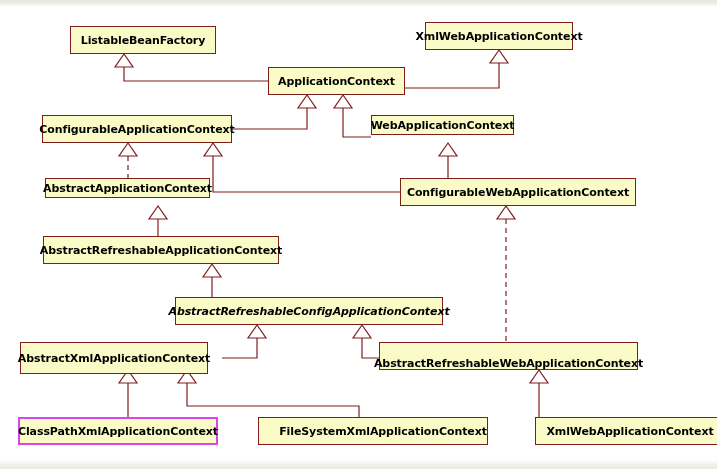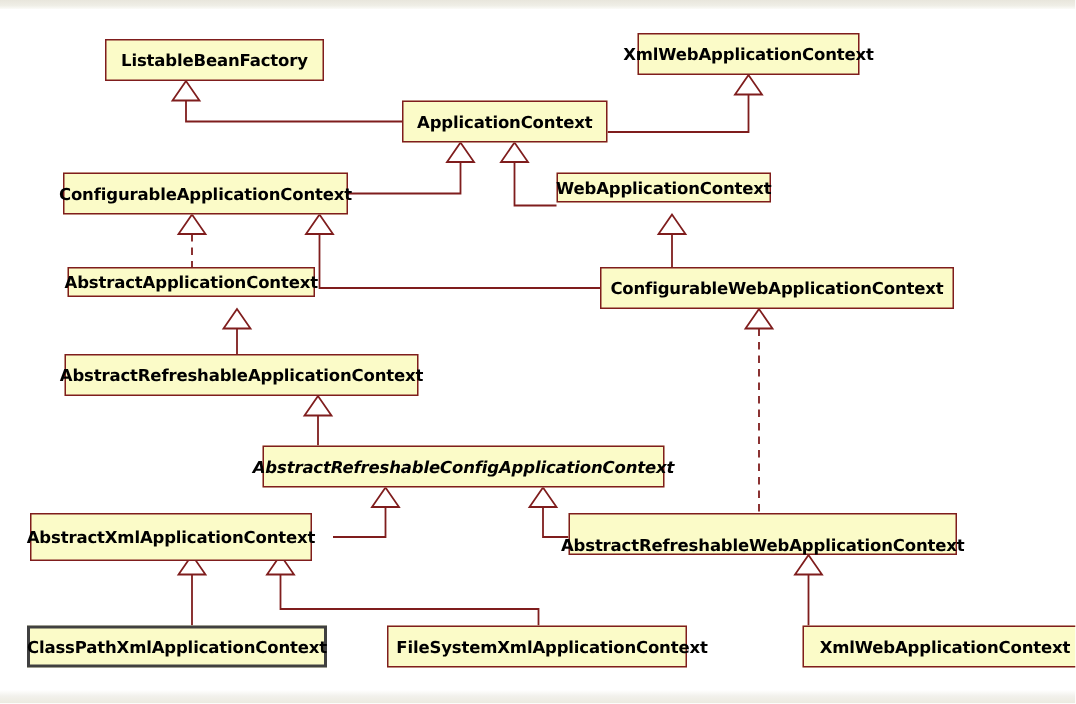--- a/index.html
+++ b/index.html
@@ -44,21 +44,21 @@
     justify-content: center;
     color: #000000;
     font-weight: bold;
     font-size: 11px;
     letter-spacing: -0.1px;
     line-height: 1;
     white-space: nowrap;
     z-index: 3;
   }
   .node.highlight {
-    border: 2px solid #404040;
+    border: 2px solid #d946ef;
   }
   .node .label {
     pointer-events: none;
   }
 </style>
 </head>
 <body>
 
 <div id="canvas">
 
@@ -158,21 +158,21 @@
       </div>
       <div class="node" style="left: 20px; top: 342px; width: 188px; height: 32px; text-align: right;">
         <span class="label">AbstractXmlApplicationContext</span>
       </div>
       <div class="node" style="left: 379px; top: 342px; width: 259px; height: 28px; align-items: flex-end;">
         <span class="label">AbstractRefreshableWebApplicationContext</span>
       </div>
       <div class="node highlight" style="left: 18px; top: 417px; width: 200px; height: 28px;">
         <span class="label">ClassPathXmlApplicationContext</span>
       </div>
-      <div class="node" style="left: 258px; top: 417px; width: 200px; height: 28px; padding-left: 20px;">
+      <div class="node" style="left: 258px; top: 417px; width: 230px; height: 28px; padding-left: 20px;">
         <span class="label">FileSystemXmlApplicationContext</span>
       </div>
       <div class="node" style="left: 535px; top: 417px; width: 190px; height: 28px;">
         <span class="label">XmlWebApplicationContext</span>
       </div>
     </div>
 
 </div>
 
 </body></html>

